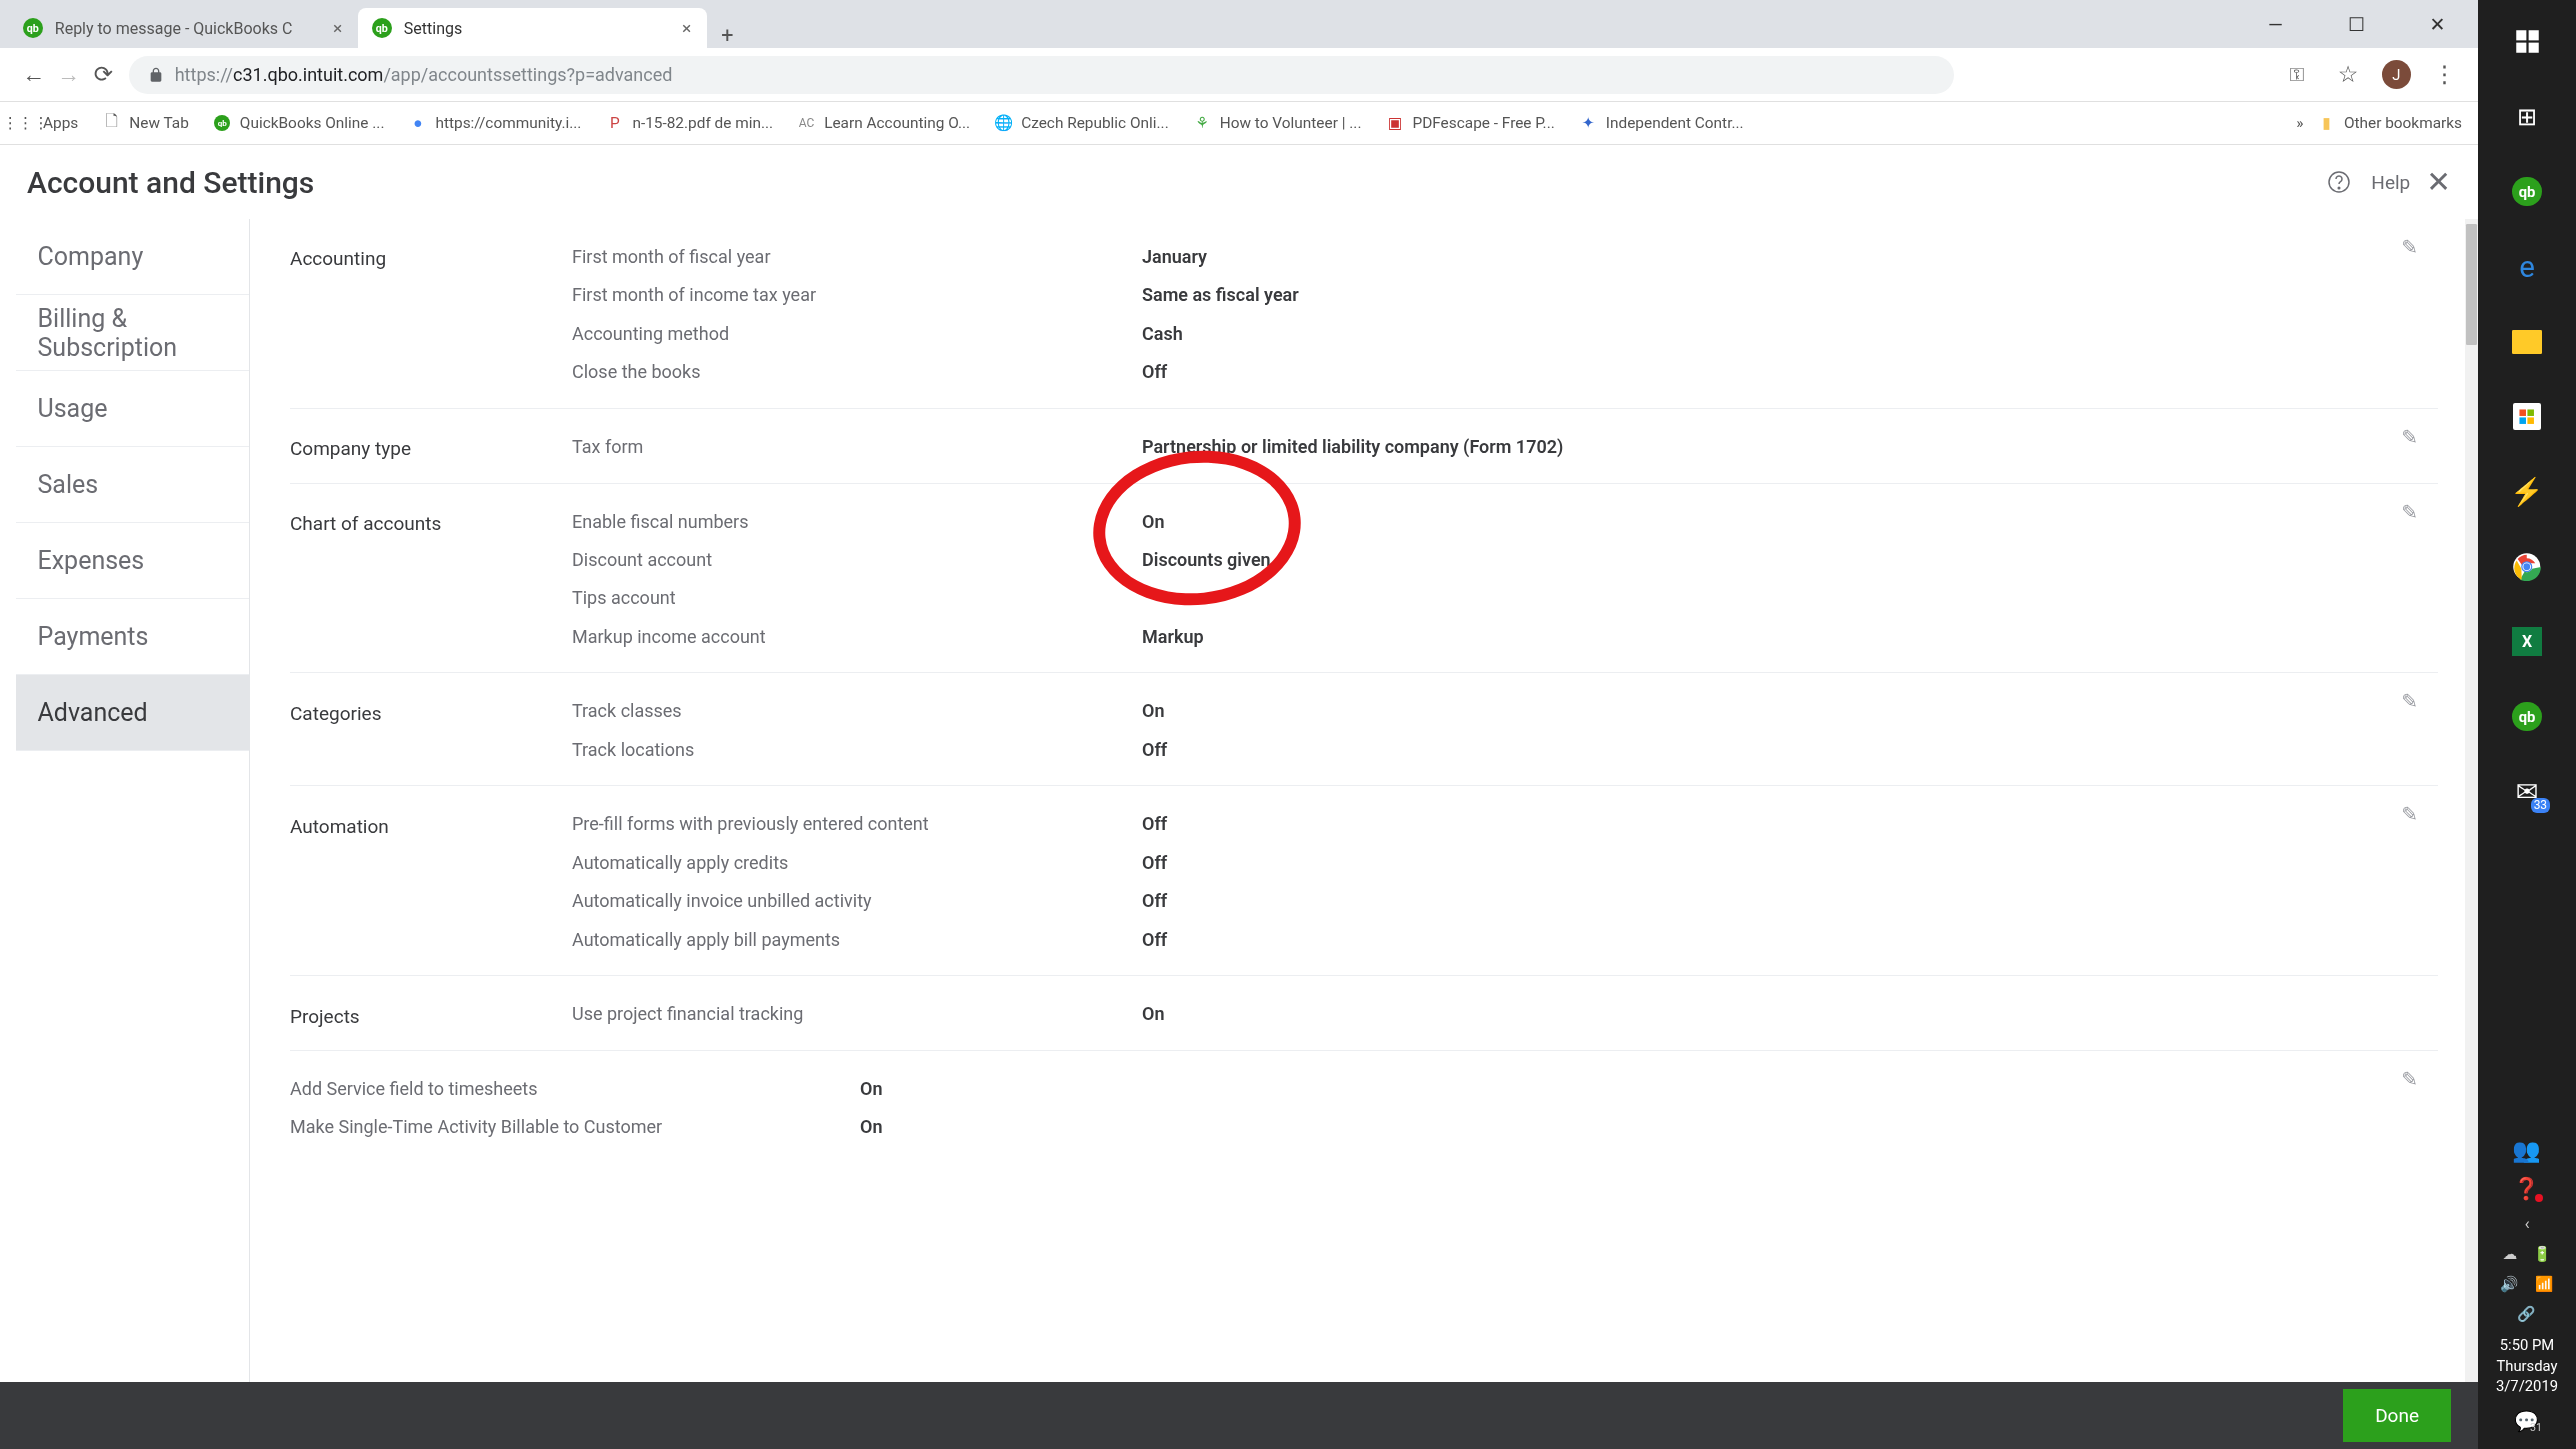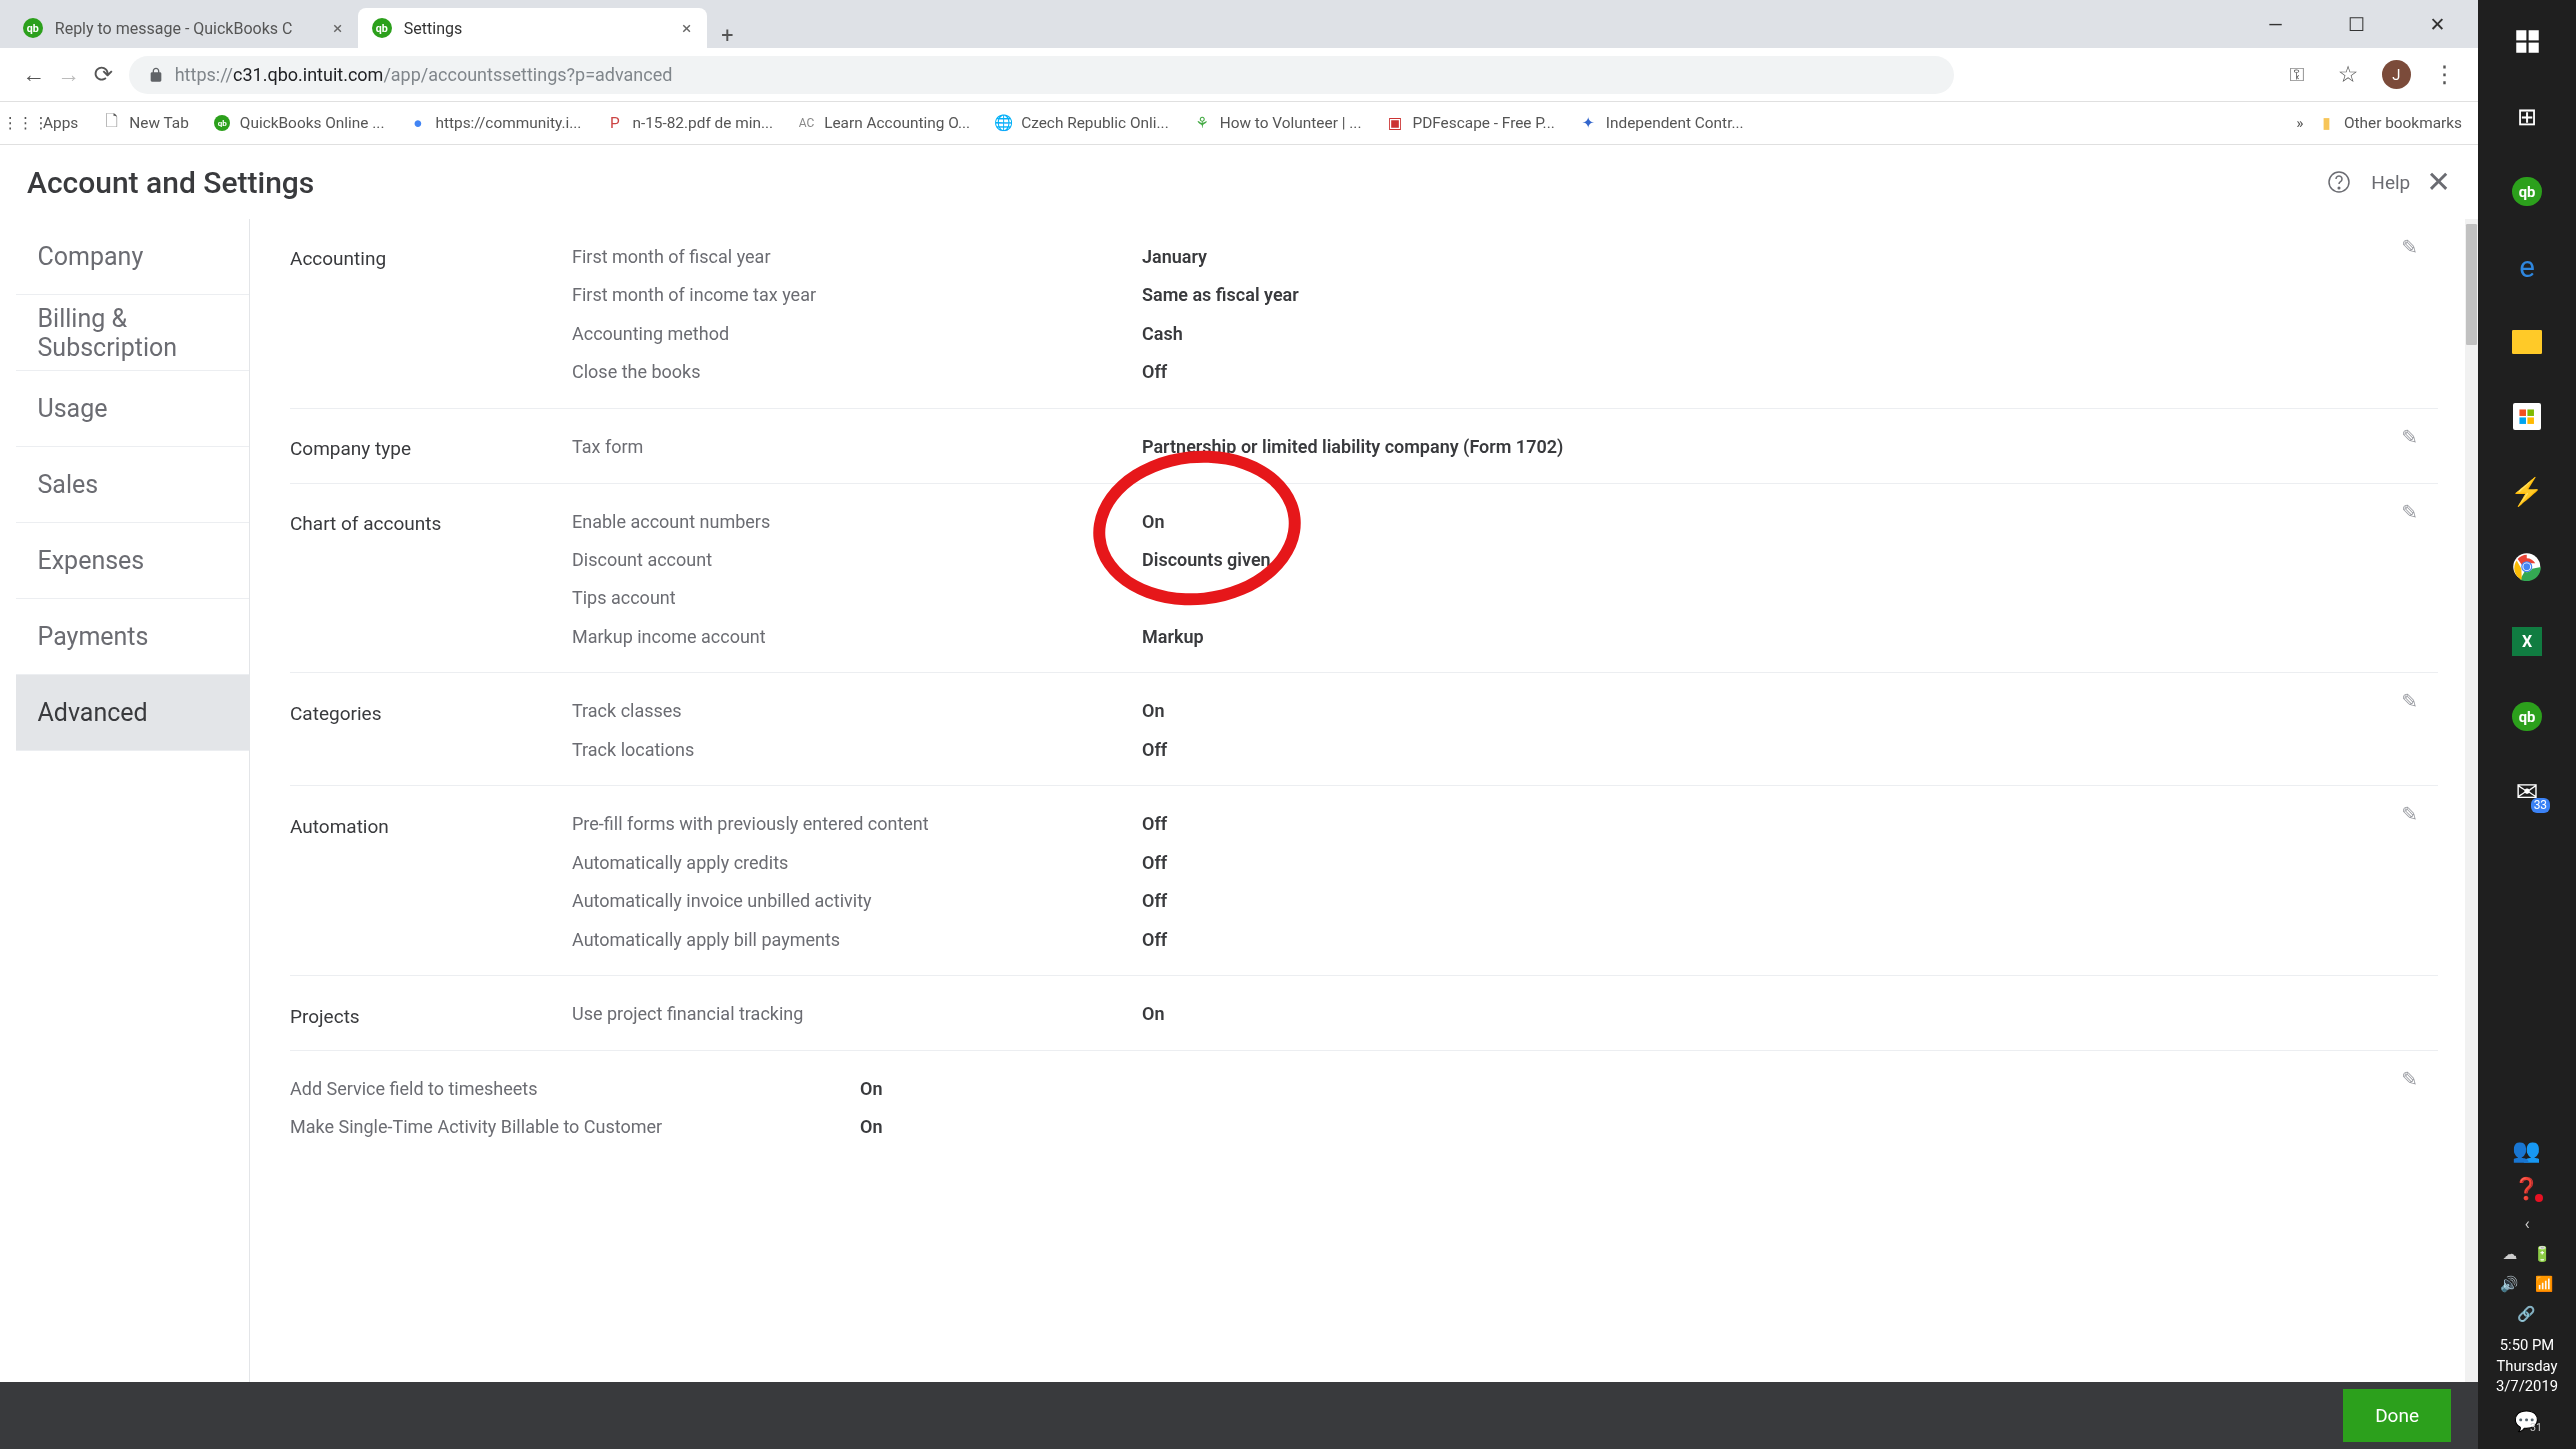--- a/index.html
+++ b/index.html
@@ -241,21 +241,21 @@
                 <div class="row-value">Partnership or limited liability company (Form 1702)</div>
               </div>
           </div>
           <div class="edit-pencil">✎</div>
         </div>
 
         <div class="section">
           <div class="section-title">Chart of accounts</div>
           <div class="section-body">
             <div class="row">
-                <div class="row-label">Enable account numbers</div>
+                <div class="row-label">Enable fiscal numbers</div>
                 <div class="row-value">On</div>
               </div>
             <div class="row">
                 <div class="row-label">Discount account</div>
                 <div class="row-value">Discounts given</div>
               </div>
             <div class="row">
                 <div class="row-label">Tips account</div>
                 <div class="row-value"></div>
               </div>

